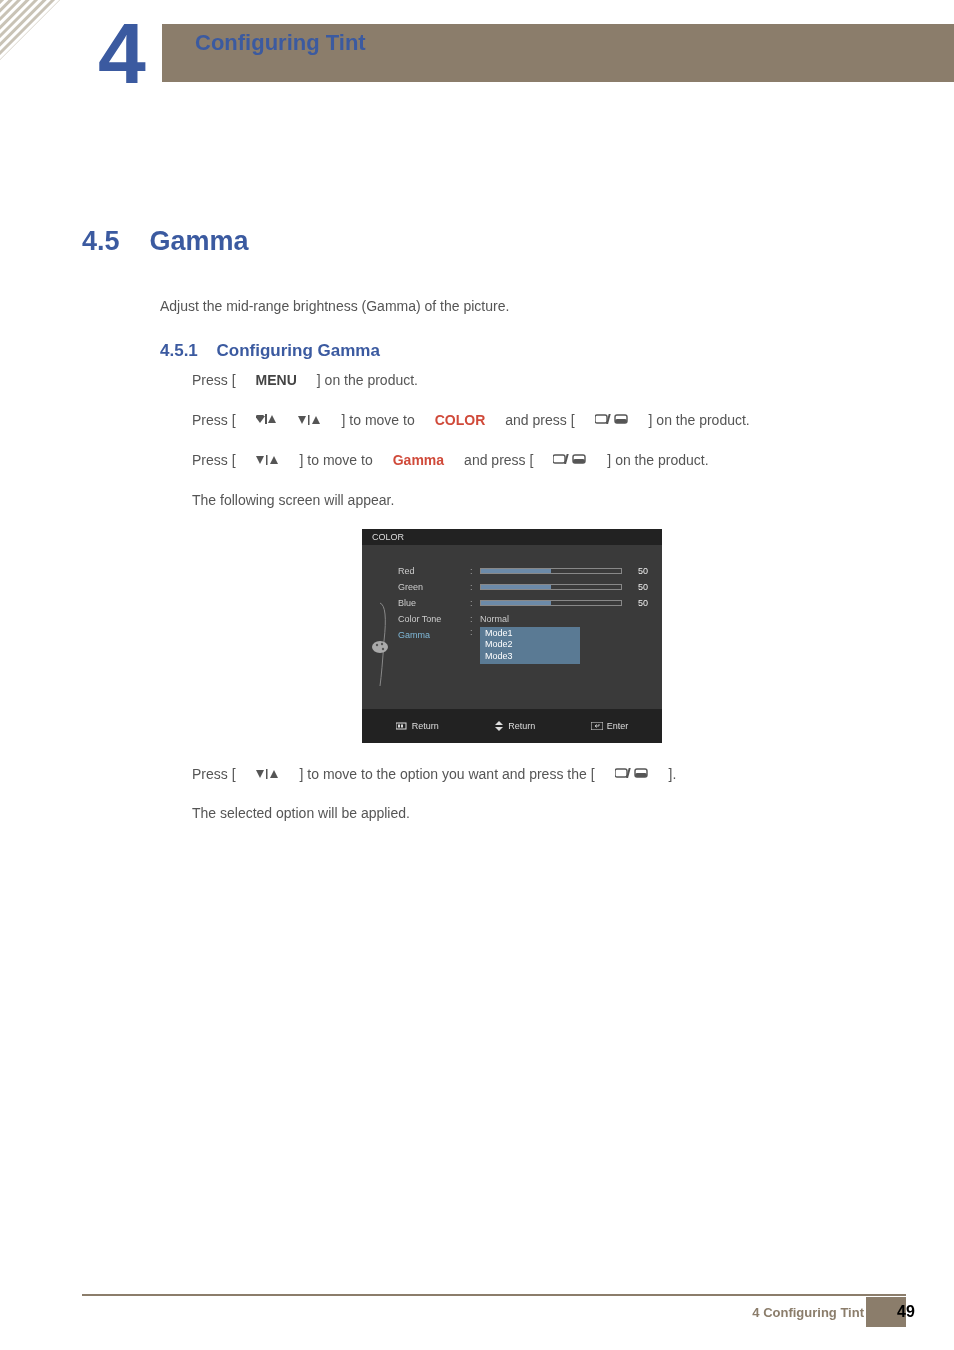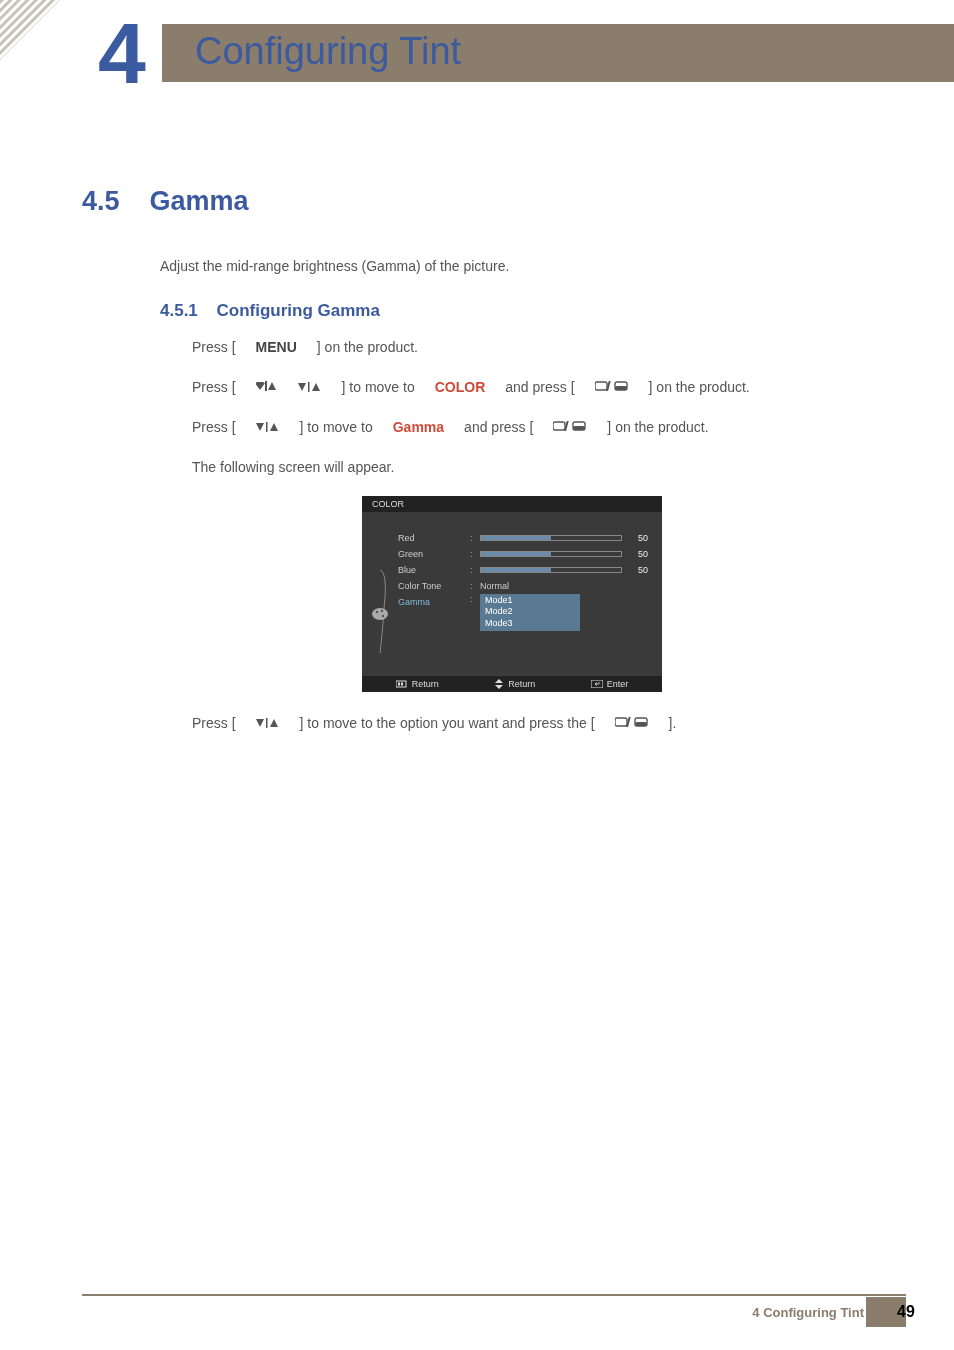--- a/index.html
+++ b/index.html
@@ -43,35 +43,36 @@
       font-size: 86px;
       font-weight: bold;
       color: #3b5aa0;
       font-family: Arial, sans-serif;
       line-height: 0.9;
     }
     .header-title {
       position: absolute;
       top: 30px;
       left: 195px;
-      font-size: 38px;
-      font-weight: normal;
+      font-size: 22px;
+      font-weight: bold;
       color: #3b5aa0;
     }
     .content {
       position: absolute;
       top: 186px;
       left: 82px;
       right: 70px;
     }
     .section-row {
       display: flex;
       align-items: baseline;
       gap: 30px;
       margin-bottom: 38px;
+      margin-top: 40px;
     }
     .section-num {
       font-size: 27px;
       font-weight: bold;
       color: #3b5aa0;
     }
     .section-title {
       font-size: 27px;
       font-weight: bold;
       color: #3b5aa0;
@@ -94,21 +95,21 @@
       height: 18px;
       flex-shrink: 0;
       margin-top: 2px;
     }
     .emph-red { color: #d04a3a; font-weight: bold; }
     .subsection-row {
       margin-left: 78px;
       font-size: 17px;
       font-weight: bold;
       color: #3b5aa0;
-      margin-bottom: 15px;
+      margin-bottom: 8px;
     }
     .subsection-num { margin-right: 14px; }
     .step { margin-left: 110px; font-size: 14px; color: #555555; margin-bottom: 16px; display: flex; flex-wrap: wrap; align-items: center; gap: 20px; line-height: 1.7; }
     .inline-svg { display: inline-block; vertical-align: middle; }
     .menu-box { font-weight: bold; color: #444; }
 
     
     .osd {
       margin-left: 280px;
       margin-top: 14px;
@@ -175,21 +176,21 @@
       color: #ffffff;
       padding: 1px 5px;
       line-height: 1.3;
       min-width: 100px;
     }
     .osd-foot {
       background: #222222;
       display: flex;
       justify-content: space-around;
       align-items: center;
-      padding: 3px 6px;
+      padding: 12px 6px;
       font-size: 9px;
       color: #dddddd;
     }
     .osd-foot-item { display: flex; align-items: center; gap: 4px; }
 
     
     .footer-bar {
       position: absolute;
       bottom: 26px;
       left: 82px;
@@ -415,18 +416,19 @@
       <svg width="34" height="12" viewBox="0 0 34 12">
         <rect x="0" y="2" width="12" height="8" rx="2" fill="none" stroke="#555" stroke-width="1.4"></rect>
         <rect x="14" y="1" width="2" height="10" fill="#555" transform="skewX(-15)"></rect>
         <rect x="20" y="2" width="12" height="8" rx="2" fill="none" stroke="#555" stroke-width="1.4"></rect>
         <rect x="20" y="6" width="12" height="4" rx="2" fill="#555"></rect>
       </svg>
     </span>
     <span>].</span>
   </div>
 
+  <div class="step">The selected option will be applied.</div>
 </div>
 
 <div class="footer-bar">
   <span class="footer-text">4 Configuring Tint</span>
   <span class="footer-num">49</span>
 </div>
 
 </body></html>

